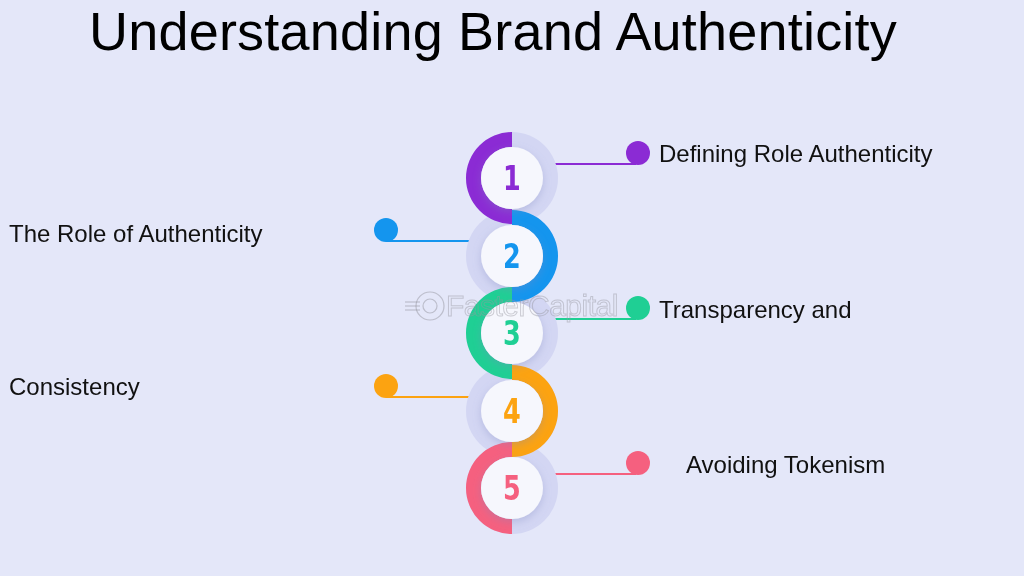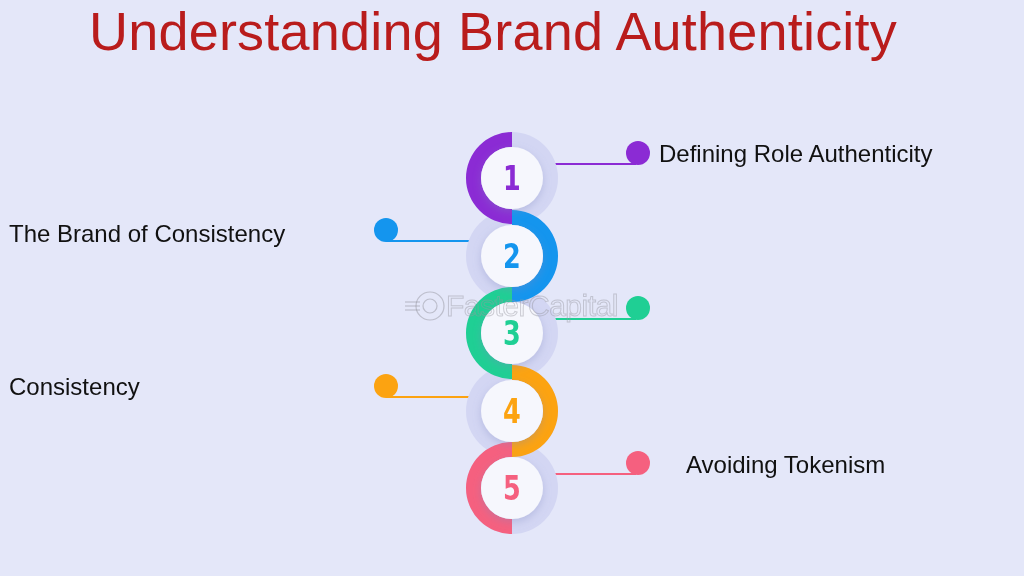--- a/index.html
+++ b/index.html
@@ -5,21 +5,21 @@
     html, body { margin: 0; padding: 0; }
     body {
       width: 1024px; height: 576px; overflow: hidden;
       background: #e4e7f9;
       font-family: "Liberation Sans", "DejaVu Sans", sans-serif;
       position: relative;
     }
     .title {
       position: absolute; left: 0; top: 0; width: 986px;
       text-align: center; font-size: 54px; line-height: 62px;
-      color: #b91c1c; letter-spacing: 0.2px;
+      color: #000000; letter-spacing: 0.2px;
     }
     svg.diagram { position: absolute; left: 0; top: 0; }
     .label {
       position: absolute; font-size: 24px; line-height: 26px; color: #111111;
     }
     .watermark {
       position: absolute; left: 404px; top: 288px;
       font-size: 30px; color: transparent;
       -webkit-text-stroke: 1px rgba(150,150,160,0.45);
       letter-spacing: -0.5px; font-family: "Liberation Sans", sans-serif;
@@ -93,19 +93,20 @@
     <circle cx="430" cy="306" r="7"></circle>
     <line x1="405" y1="302" x2="420" y2="302"></line>
     <line x1="405" y1="306" x2="420" y2="306"></line>
     <line x1="405" y1="310" x2="420" y2="310"></line>
   </g>
 </svg>
 
 <div class="watermark" style="left:446px;top:289px;">FasterCapital</div>
 
 <div class="label" style="left:659px; top:141px;">Defining Role Authenticity</div>
-<div class="label" style="left:9px; top:221px;">The Brand of Consistency</div>
+<div class="label" style="left:9px; top:221px;">The Role of Authenticity</div>
 <div class="label" style="left:659px; top:297px;">
+  <div>Transparency and</div>
 </div>
 <div class="label" style="left:9px; top:374px;">
   <div>Consistency</div>
 </div>
 <div class="label" style="left:686px; top:452px;">Avoiding Tokenism</div>
 
 </body></html>

